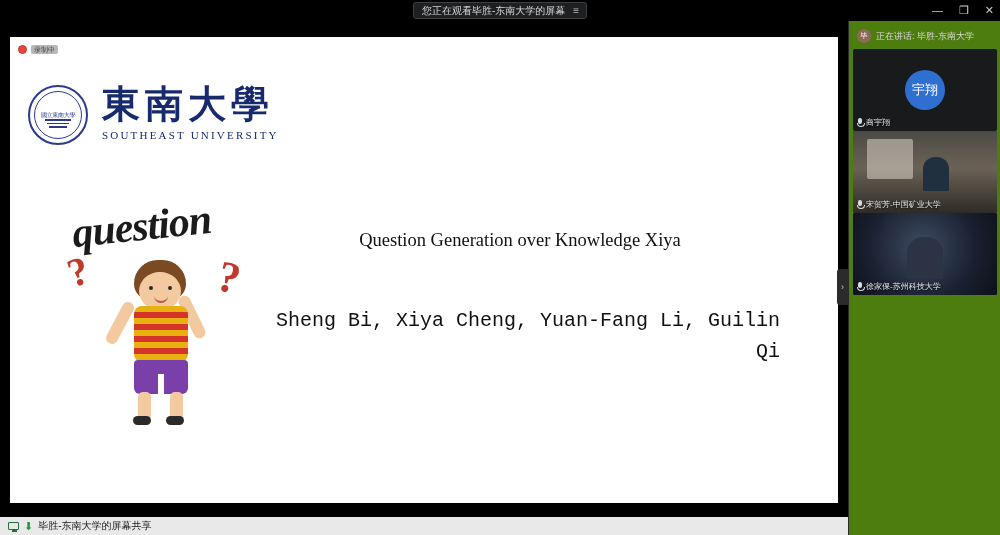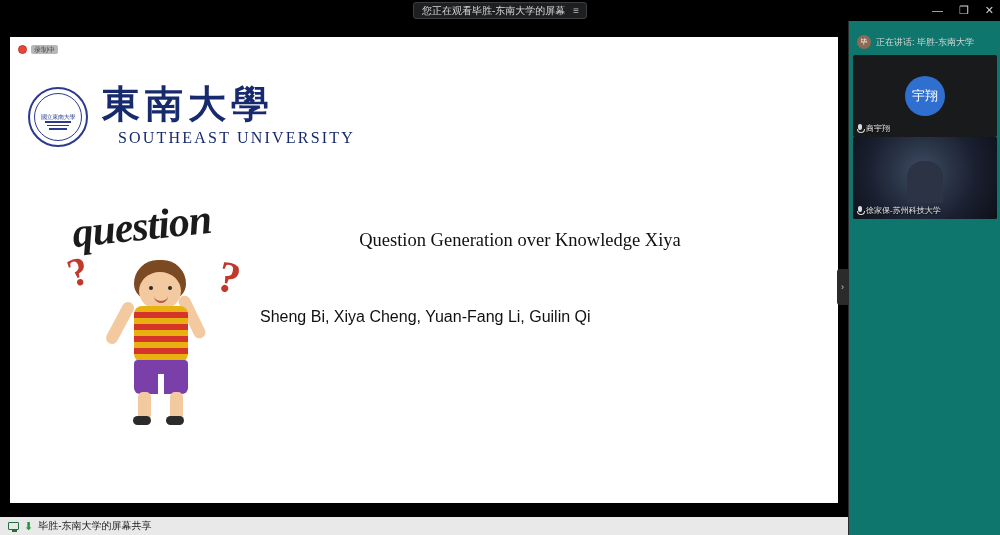--- a/index.html
+++ b/index.html
@@ -68,21 +68,21 @@
   }
   .rec-badge {
     background: #b8b8b8; color: #444;
     font-size: 7px; border-radius: 2px;
     padding: 1px 3px; line-height: 1;
   }
 
   
   .logo-row {
     position: absolute; top: 48px; left: 18px;
-    display: flex; align-items: flex-end; gap: 14px;
+    display: flex; align-items: flex-start; gap: 14px;
   }
   .seal {
     width: 60px; height: 60px; border-radius: 50%;
     border: 2px solid #2b3a8f;
     position: relative;
     display: flex; align-items: center; justify-content: center;
     background: #fff;
   }
   .seal::before {
     content: ""; position: absolute;
@@ -107,22 +107,22 @@
   .seal-bars i:nth-child(2) { width: 22px; }
   .seal-bars i:nth-child(3) { width: 18px; }
   .uni-name-cn {
     font-family: "Liberation Serif", serif;
     font-size: 38px; font-weight: bold;
     color: #182a6e; letter-spacing: 5px;
     line-height: 1;
   }
   .uni-name-en {
     font-family: "Liberation Serif", serif;
-    font-size: 16px; color: #182a6e;
-    letter-spacing: 2.2px; margin-top: 6px; margin-left: 16px;
+    font-size: 11px; color: #182a6e;
+    letter-spacing: 2.2px; margin-top: 6px;
   }
 
   
   .question-art {
     position: absolute; left: 56px; top: 165px;
     width: 180px; height: 225px;
   }
   .q-word {
     font-family: "Liberation Serif", serif;
     font-size: 42px; font-weight: bold; font-style: italic;
@@ -198,23 +198,23 @@
 
   
   .slide-title {
     position: absolute; left: 250px; top: 190px; width: 520px;
     text-align: center;
     font-family: "Liberation Serif", serif;
     font-size: 18.5px; color: #111; line-height: 1.5;
   }
   .slide-authors {
     position: absolute; left: 250px; top: 268px; width: 520px;
-    text-align: left;
-    font-family: Liberation Sans, sans-serif;
-    font-size: 16px; color: #111; line-height: 1.55;
+    text-align: right;
+    font-family: Liberation Mono, monospace;
+    font-size: 20px; color: #111; line-height: 1.55;
   }
 
   
   .collapse-handle {
     position: absolute; right: 0; top: 248px;
     width: 11px; height: 36px;
     background: #2b2b2b;
     border-radius: 3px 0 0 3px;
     display: flex; align-items: center; justify-content: center;
     color: #d0d0d0; font-size: 9px;
@@ -238,23 +238,23 @@
   .monitor-glyph::after {
     content:""; position: absolute; left: 3px; bottom: -3px;
     width: 5px; height: 1.6px; background: #1f6f3f;
   }
   .dl-arrow { color: #1f9b3a; font-size: 11px; line-height: 1; }
 
   
   .panel {
     position: absolute; top: 21px; right: 0;
     width: 152px; height: 514px;
-    background: #0f766e;
+    background: #4d7c0f;
     border-left: 1px solid #2a2a2c;
-    padding: 8px 4px;
+    padding: 2px 4px;
   }
   .speaking-row {
     display: flex; align-items: center; gap: 5px;
     height: 26px; padding: 0 4px;
     color: #d6d6d6; font-size: 9px;
   }
   .speaking-avatar {
     width: 14px; height: 14px; border-radius: 50%;
     background: #8d6a55;
     display: flex; align-items: center; justify-content: center;
@@ -418,20 +418,27 @@
     <div class="tiles">
 
       <div class="tile">
         <div class="tile-avatar">宇翔</div>
         <div class="tile-name">
           <span class="mic-glyph"></span>
           <span>商宇翔</span>
         </div>
       </div>
 
+      <div class="tile">
+        <div class="tile-photo p-office"></div>
+        <div class="tile-name">
+          <span class="mic-glyph"></span>
+          <span>宋贺芳-中国矿业大学</span>
+        </div>
+      </div>
 
       <div class="tile">
         <div class="tile-photo p-dark"></div>
         <div class="tile-name">
           <span class="mic-glyph"></span>
           <span>徐家保-苏州科技大学</span>
         </div>
       </div>
 
 

